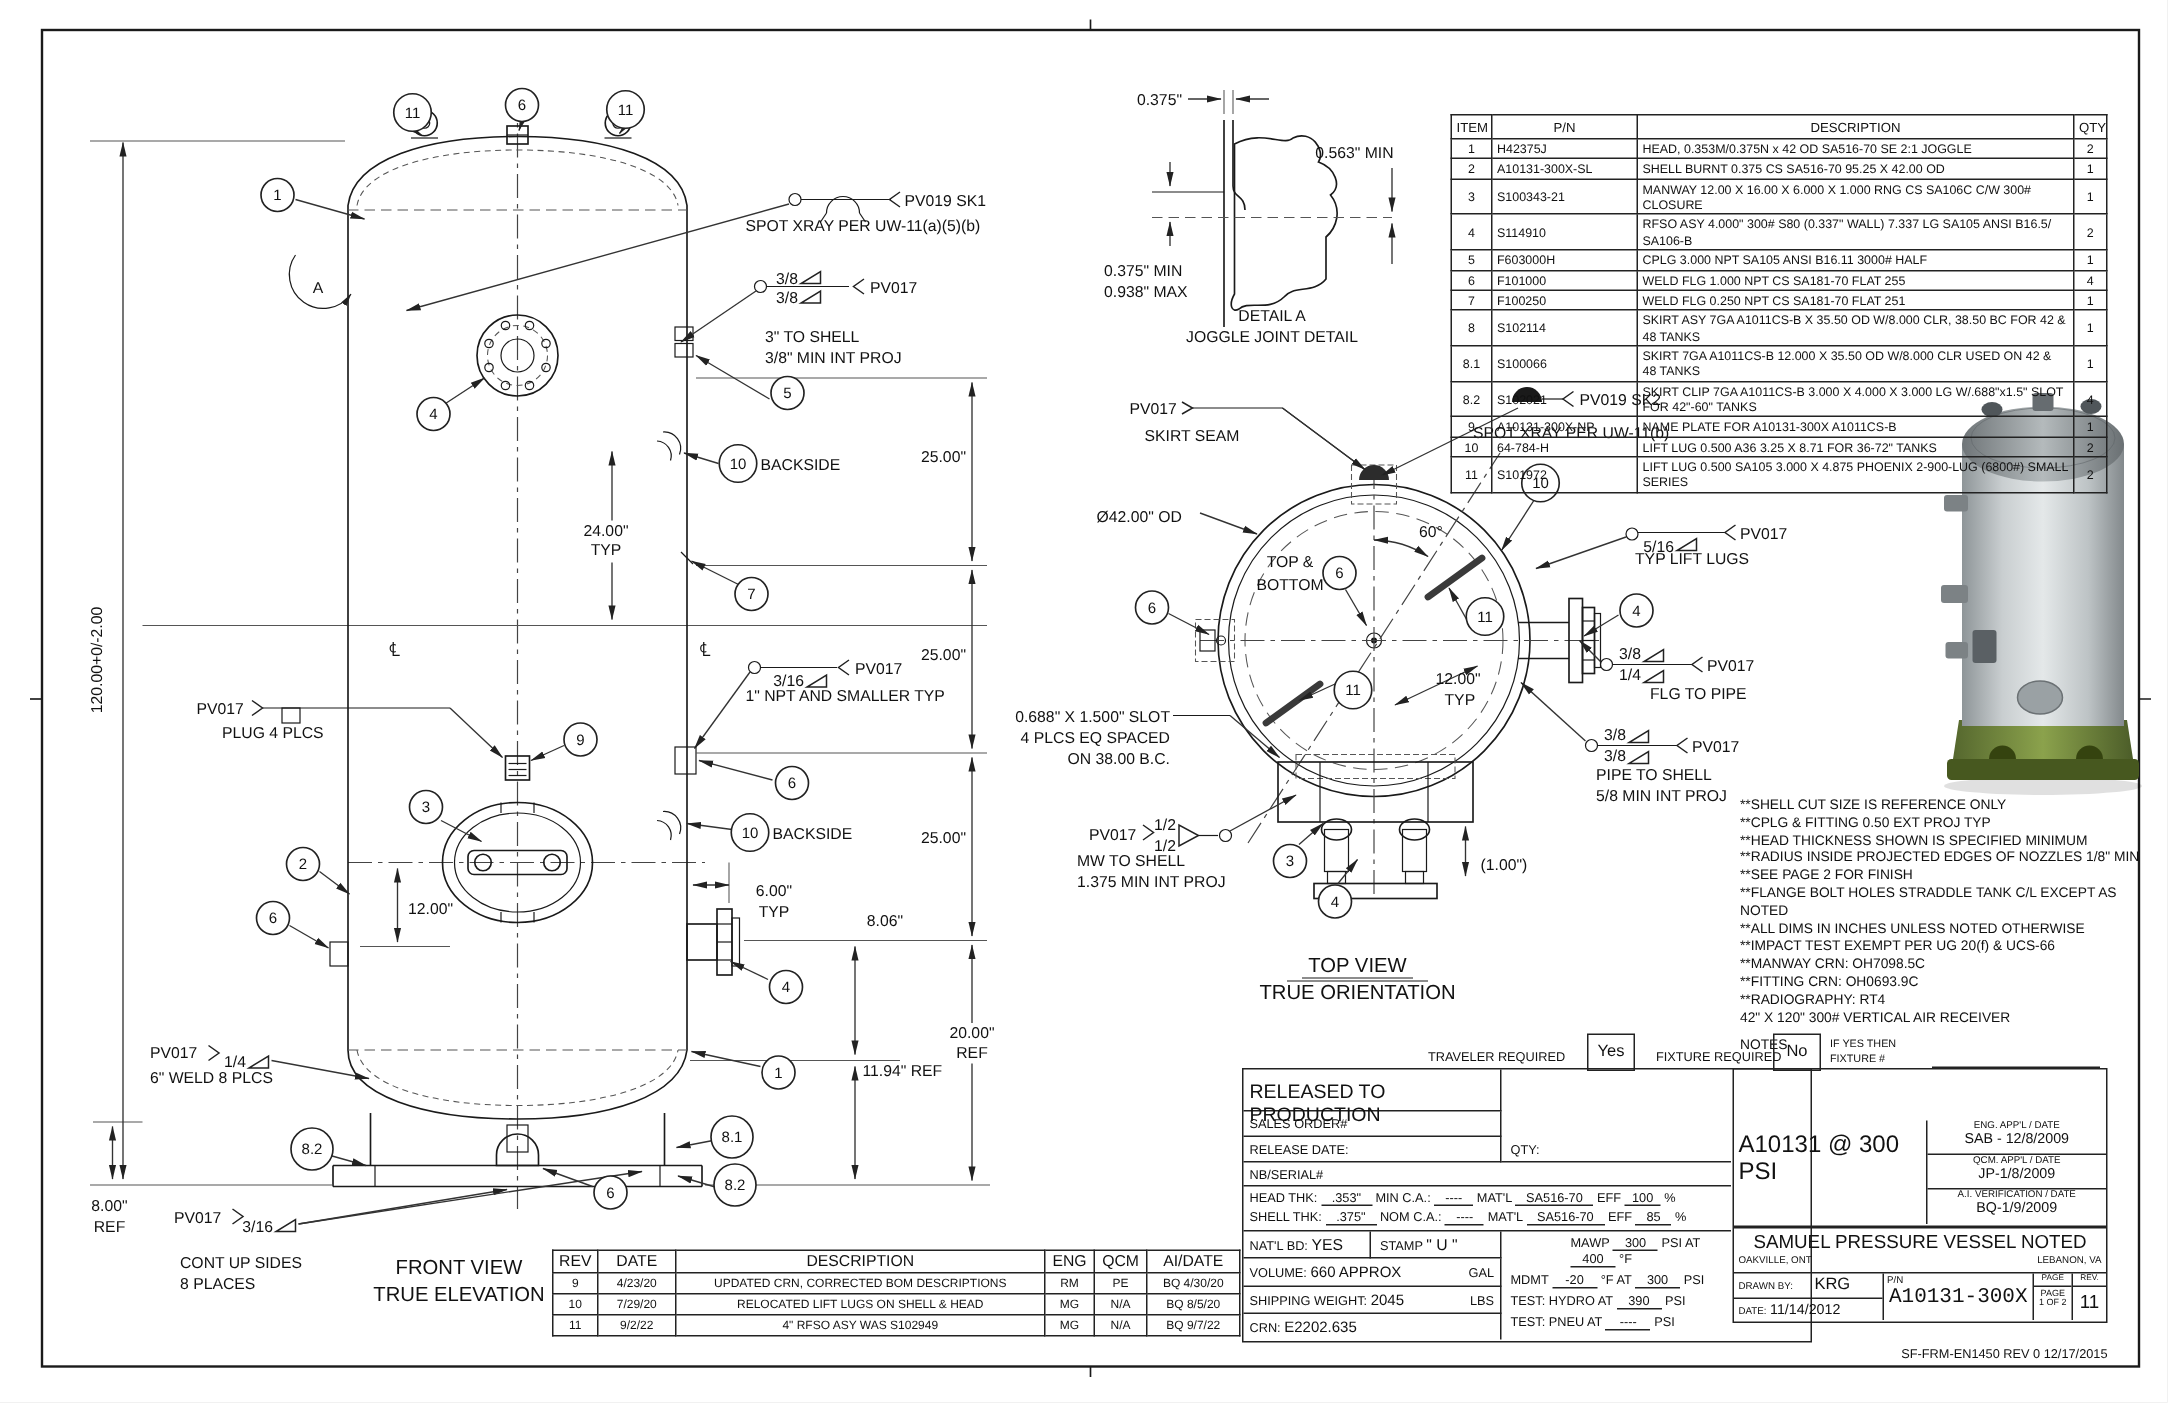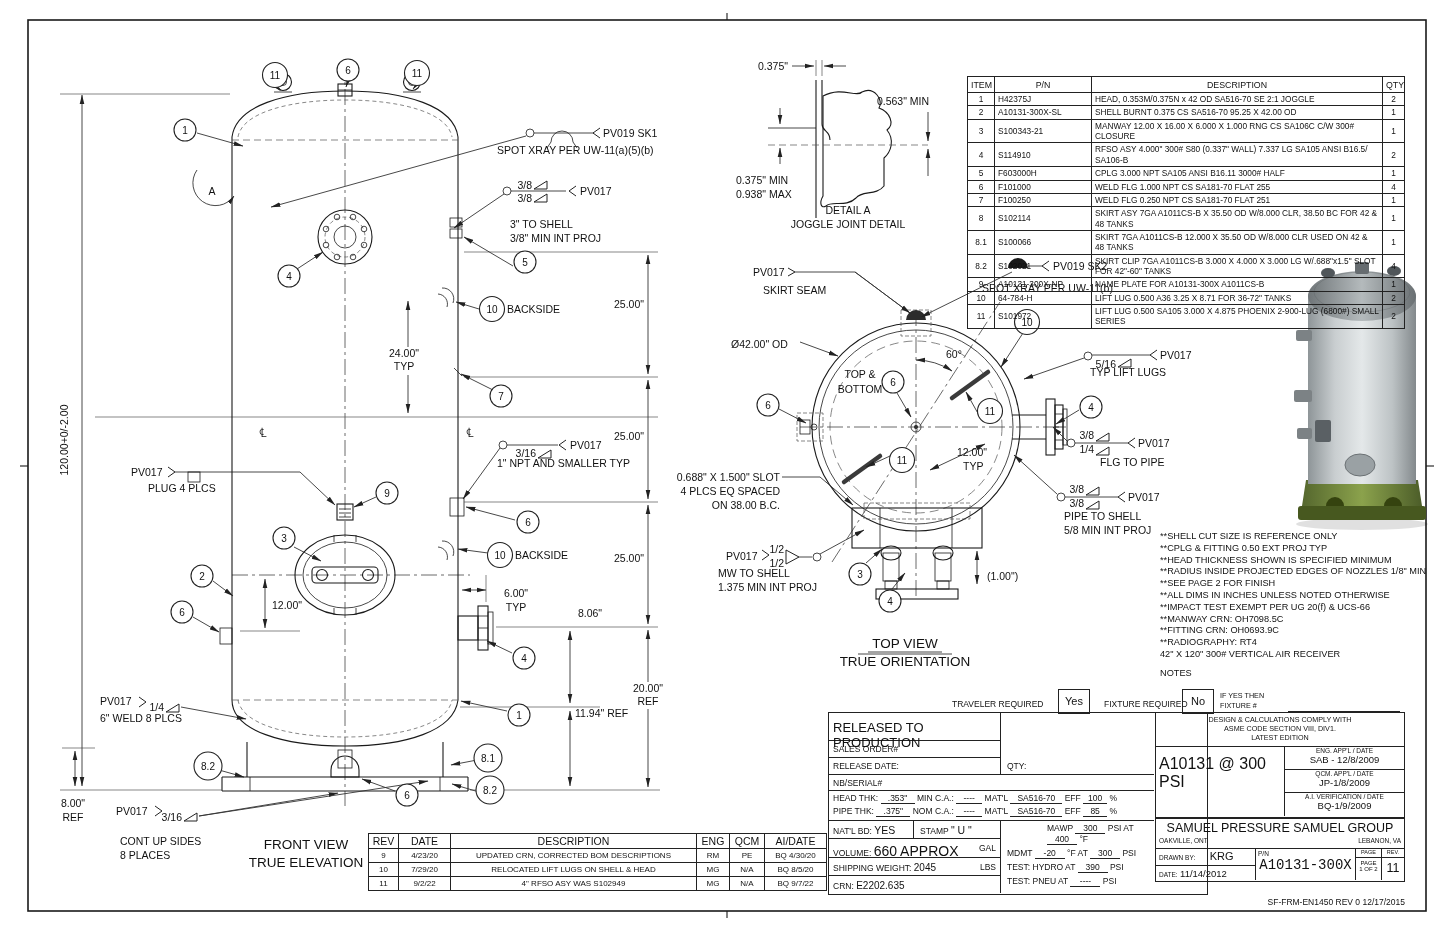--- a/index.html
+++ b/index.html
@@ -633,20 +633,21 @@
 </div>
 
 <div class="blk notes-blk">
   <div>
 
   <div>**SHELL CUT SIZE IS REFERENCE ONLY</div>
         <div>**CPLG &amp; FITTING 0.50 EXT PROJ TYP</div>
         <div>**HEAD THICKNESS SHOWN IS SPECIFIED MINIMUM</div>
         <div>**RADIUS INSIDE PROJECTED EDGES OF NOZZLES 1/8" MIN</div>
         <div>**SEE PAGE 2 FOR FINISH</div>
+        <div>**FLANGE BOLT HOLES STRADDLE TANK C/L EXCEPT AS NOTED</div>
         <div>**ALL DIMS IN INCHES UNLESS NOTED OTHERWISE</div>
         <div>**IMPACT TEST EXEMPT PER UG 20(f) &amp; UCS-66</div>
         <div>**MANWAY CRN: OH7098.5C</div>
         <div>**FITTING CRN: OH0693.9C</div>
         <div>**RADIOGRAPHY: RT4</div>
         <div>42" X 120" 300# VERTICAL AIR RECEIVER</div>
       </div>
   <div class="nt">NOTES</div>
 </div>
 
@@ -673,21 +674,21 @@
       <span>MIN</span>
       <span>C.A.:</span>
       <span class="u" style="width:26px;">----</span>
       <span>MAT'L</span>
       <span class="u" style="width:52px;">SA516-70</span>
       <span>EFF</span>
       <span class="u" style="width:24px;">100</span>
       <span>%</span>
     </div>
     <div>
-      <span>PIPE THK:</span>
+      <span>SHELL THK:</span>
       <span class="u" style="width:34px;">.375"</span>
       <span>NOM</span>
       <span>C.A.:</span>
       <span class="u" style="width:26px;">----</span>
       <span>MAT'L</span>
       <span class="u" style="width:52px;">SA516-70</span>
       <span>EFF</span>
       <span class="u" style="width:24px;">85</span>
       <span>%</span>
     </div>
@@ -695,21 +696,21 @@
   <div class="cell br bb" style="left:0;top:108px;width:85px;height:18px;padding:3px 0 0 4px;">
     <span>NAT'L BD:</span>
     <span style="font-size:10.5px;">YES</span>
   </div>
   <div class="cell br bb" style="left:85px;top:108px;width:87px;height:18px;padding:3px 0 0 6px;">
     <span>STAMP</span>
     <span style="font-size:10.5px;">"  U  "</span>
   </div>
   <div class="cell br bb" style="left:0;top:126px;width:172px;height:19px;padding:4px 4px 0 4px;">
     <span>VOLUME:</span>
-    <span style="font-size:14px;">660 APPROX</span>
+    <span style="font-size:10px;">660 APPROX</span>
     <span style="float:right;">GAL</span>
   </div>
   <div class="cell br bb" style="left:0;top:145px;width:172px;height:18px;padding:4px 4px 0 4px;">
     <span>SHIPPING WEIGHT:</span>
     <span style="font-size:10px;">2045</span>
     <span style="float:right;">LBS</span>
   </div>
   <div class="cell br" style="left:0;top:163px;width:172px;height:17px;padding:4px 0 0 4px;">
     <span>CRN:</span>
     <span style="font-size:10px;">E2202.635</span>
@@ -740,44 +741,39 @@
     <div>
       <span>TEST:  PNEU</span>
       <span>AT</span>
       <span class="u" style="width:30px;">----</span>
       <span>PSI</span>
     </div>
   </div>
 </div>
 
 <div class="blk bordered" style="left:1155px;top:712px;width:250px;height:106px;">
-  <div class="cell bb" style="left:0;top:0;width:248px;height:34px;text-align:center;padding-top:2px;">
-    <div class="lab7">DESIGN &amp; CALCULATIONS COMPLY WITH</div>
-    <div class="lab7">ASME CODE SECTION VIII, DIV1.</div>
-    <div class="lab7">LATEST EDITION</div>
-  </div>
   <div class="cell" style="left:0;top:34px;width:128px;height:69px;font-size:16px;padding:8px 0 0 3px;">A10131 @ 300 PSI</div>
   <div class="cell bl" style="left:128px;top:34px;width:120px;height:69px;">
     <div class="bb" style="height:22px;text-align:center;">
       <div class="lab65">ENG. APP'L / DATE</div>
       <div style="font-size:9.5px;">SAB - 12/8/2009</div>
     </div>
     <div class="bb" style="height:22px;text-align:center;">
       <div class="lab65">QCM. APP'L / DATE</div>
       <div style="font-size:9.5px;">JP-1/8/2009</div>
     </div>
     <div style="height:22px;text-align:center;">
       <div class="lab65">A.I. VERIFICATION / DATE</div>
       <div style="font-size:9.5px;">BQ-1/9/2009</div>
     </div>
   </div>
 </div>
 
 <div class="blk bordered" style="left:1155px;top:818px;width:250px;height:64px;">
-  <div class="cell" style="left:0;top:0;width:248px;height:18px;text-align:center;font-size:12.5px;padding-top:2px;">SAMUEL PRESSURE SAMUEL GROUP</div>
+  <div class="cell" style="left:0;top:0;width:248px;height:18px;text-align:center;font-size:12.5px;padding-top:2px;">SAMUEL PRESSURE VESSEL NOTED</div>
   <div class="cell bb" style="left:0;top:18px;width:248px;height:12px;">
     <span class="lab65" style="float:left;padding-left:3px;">OAKVILLE, ONT</span>
     <span class="lab65" style="float:right;padding-right:3px;">LEBANON, VA</span>
   </div>
   <div class="cell br" style="left:0;top:30px;width:100px;height:31px;">
     <div class="bb" style="height:15px;padding:1px 0 0 3px;">
       <span class="lab65">DRAWN BY:</span>
       <span style="font-size:11px;padding-left:12px;">KRG</span>
     </div>
     <div style="height:15px;padding:2px 0 0 3px;">

